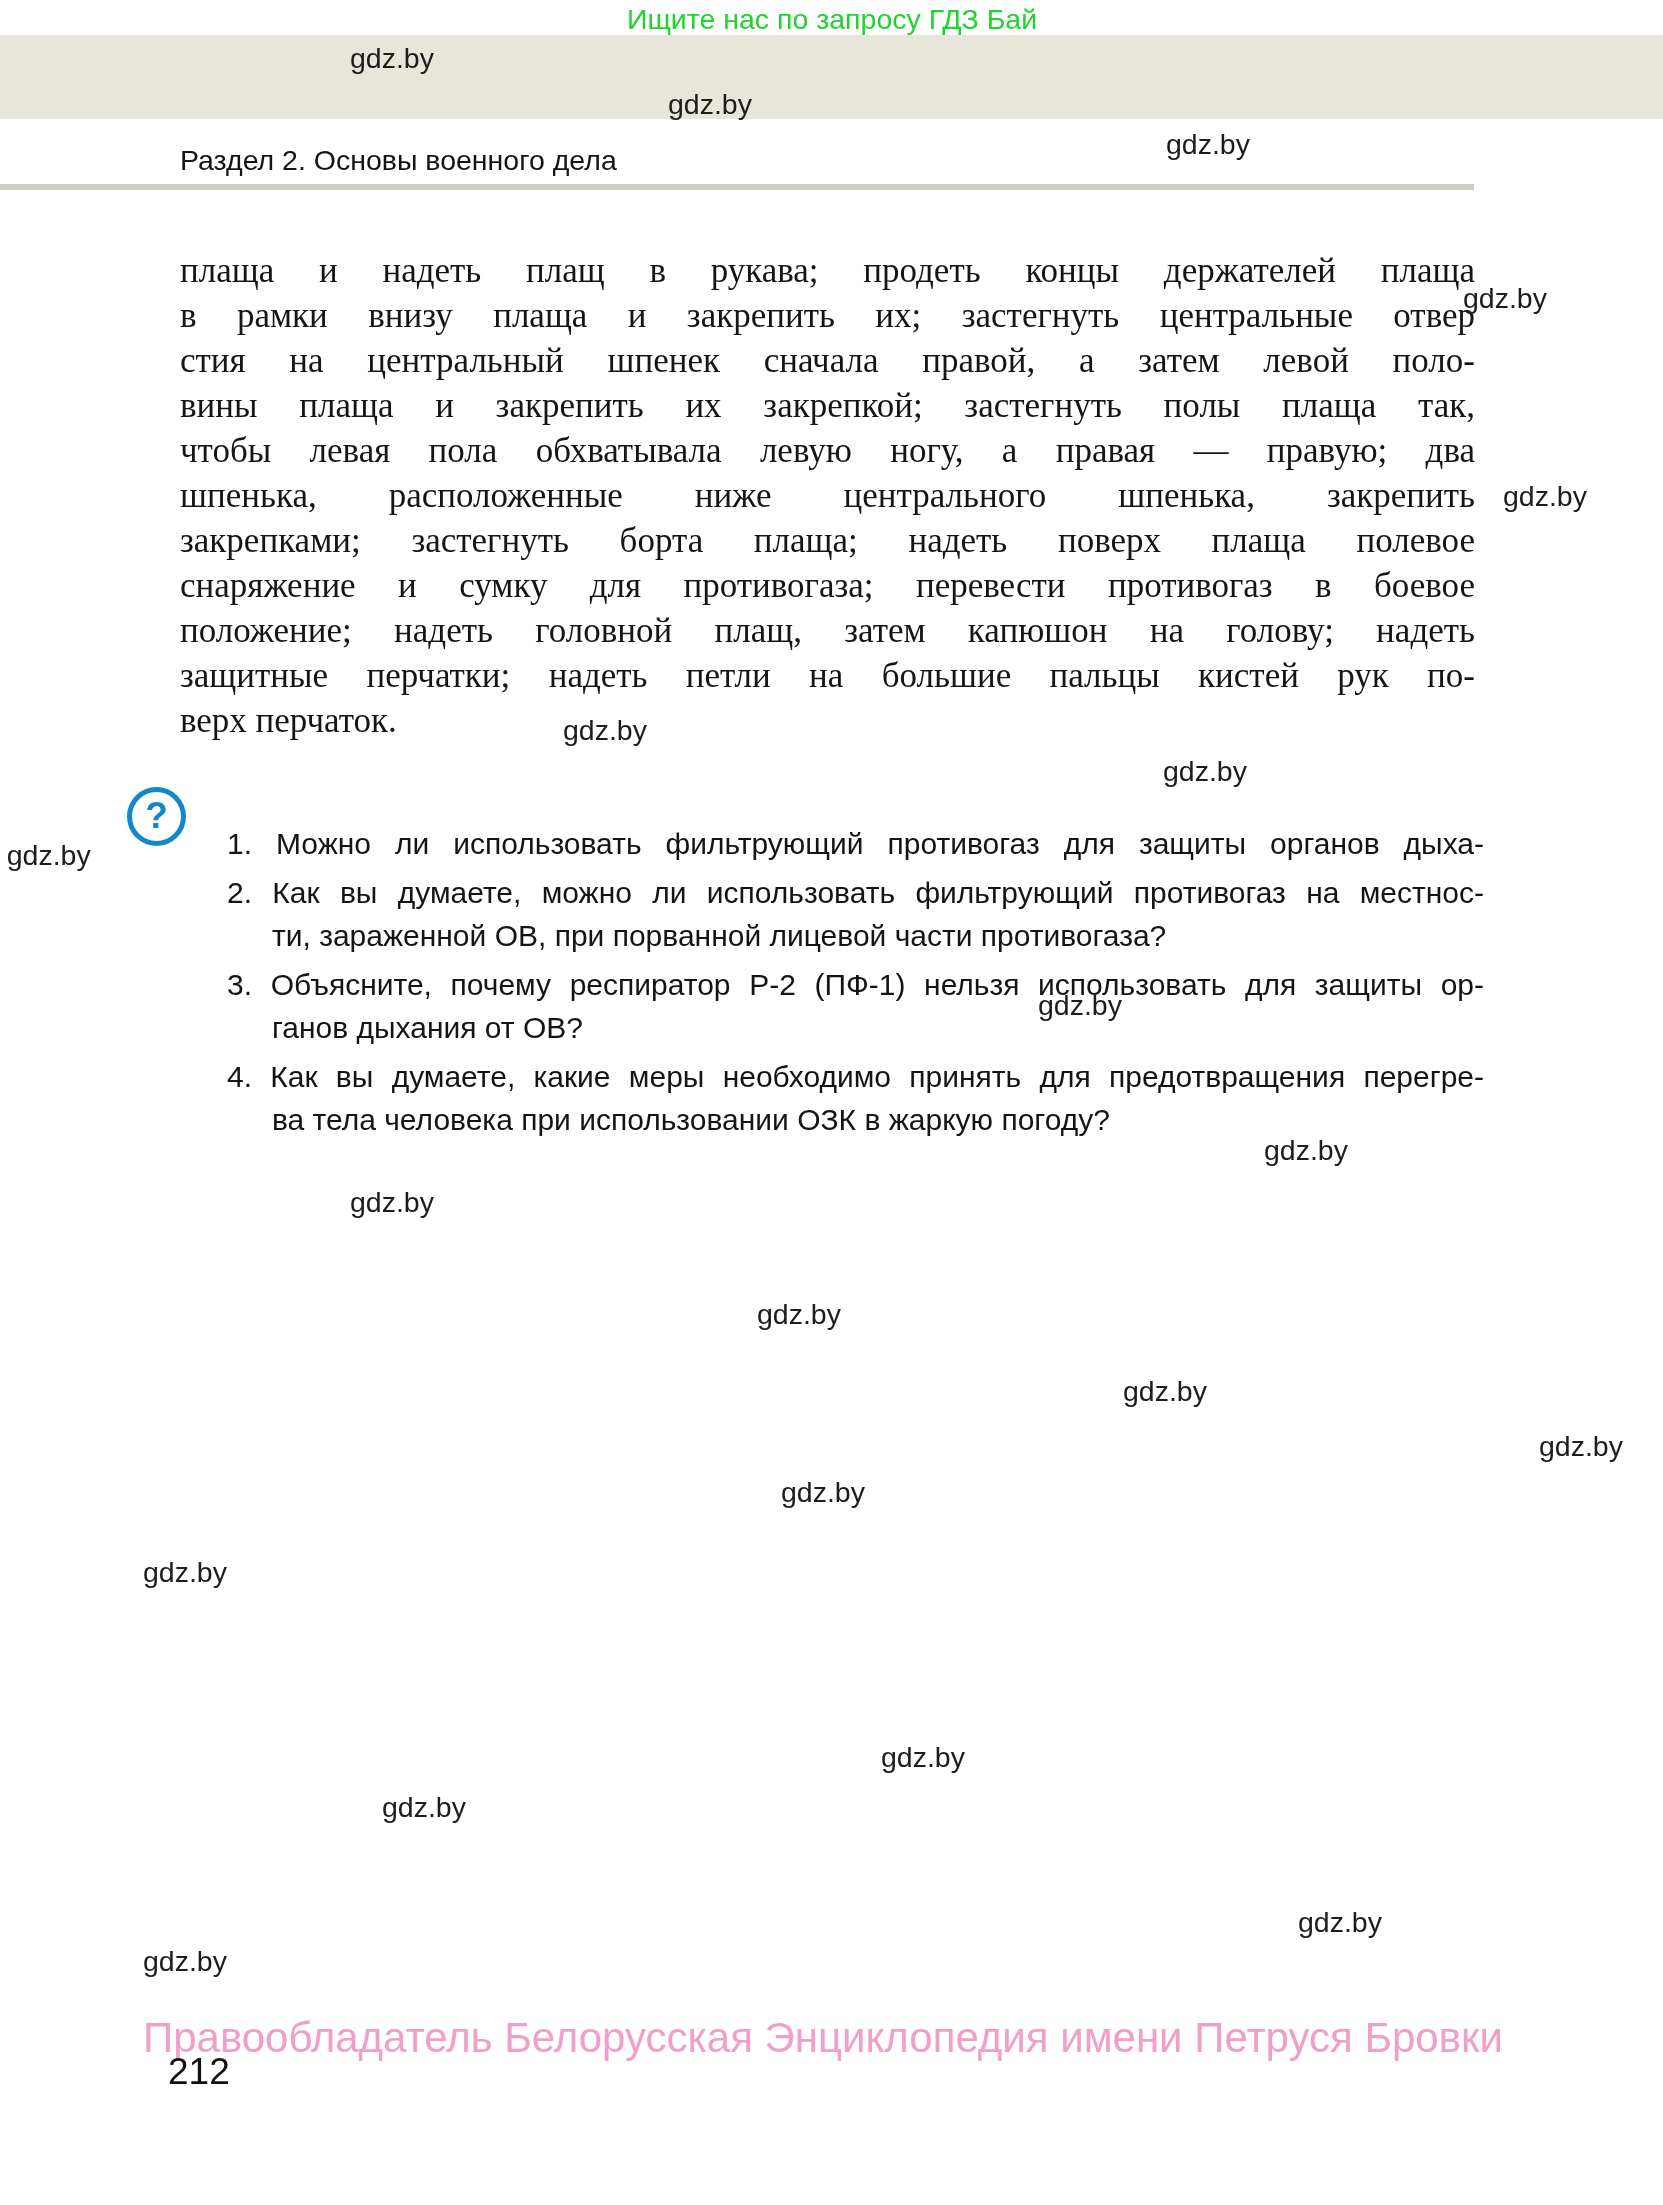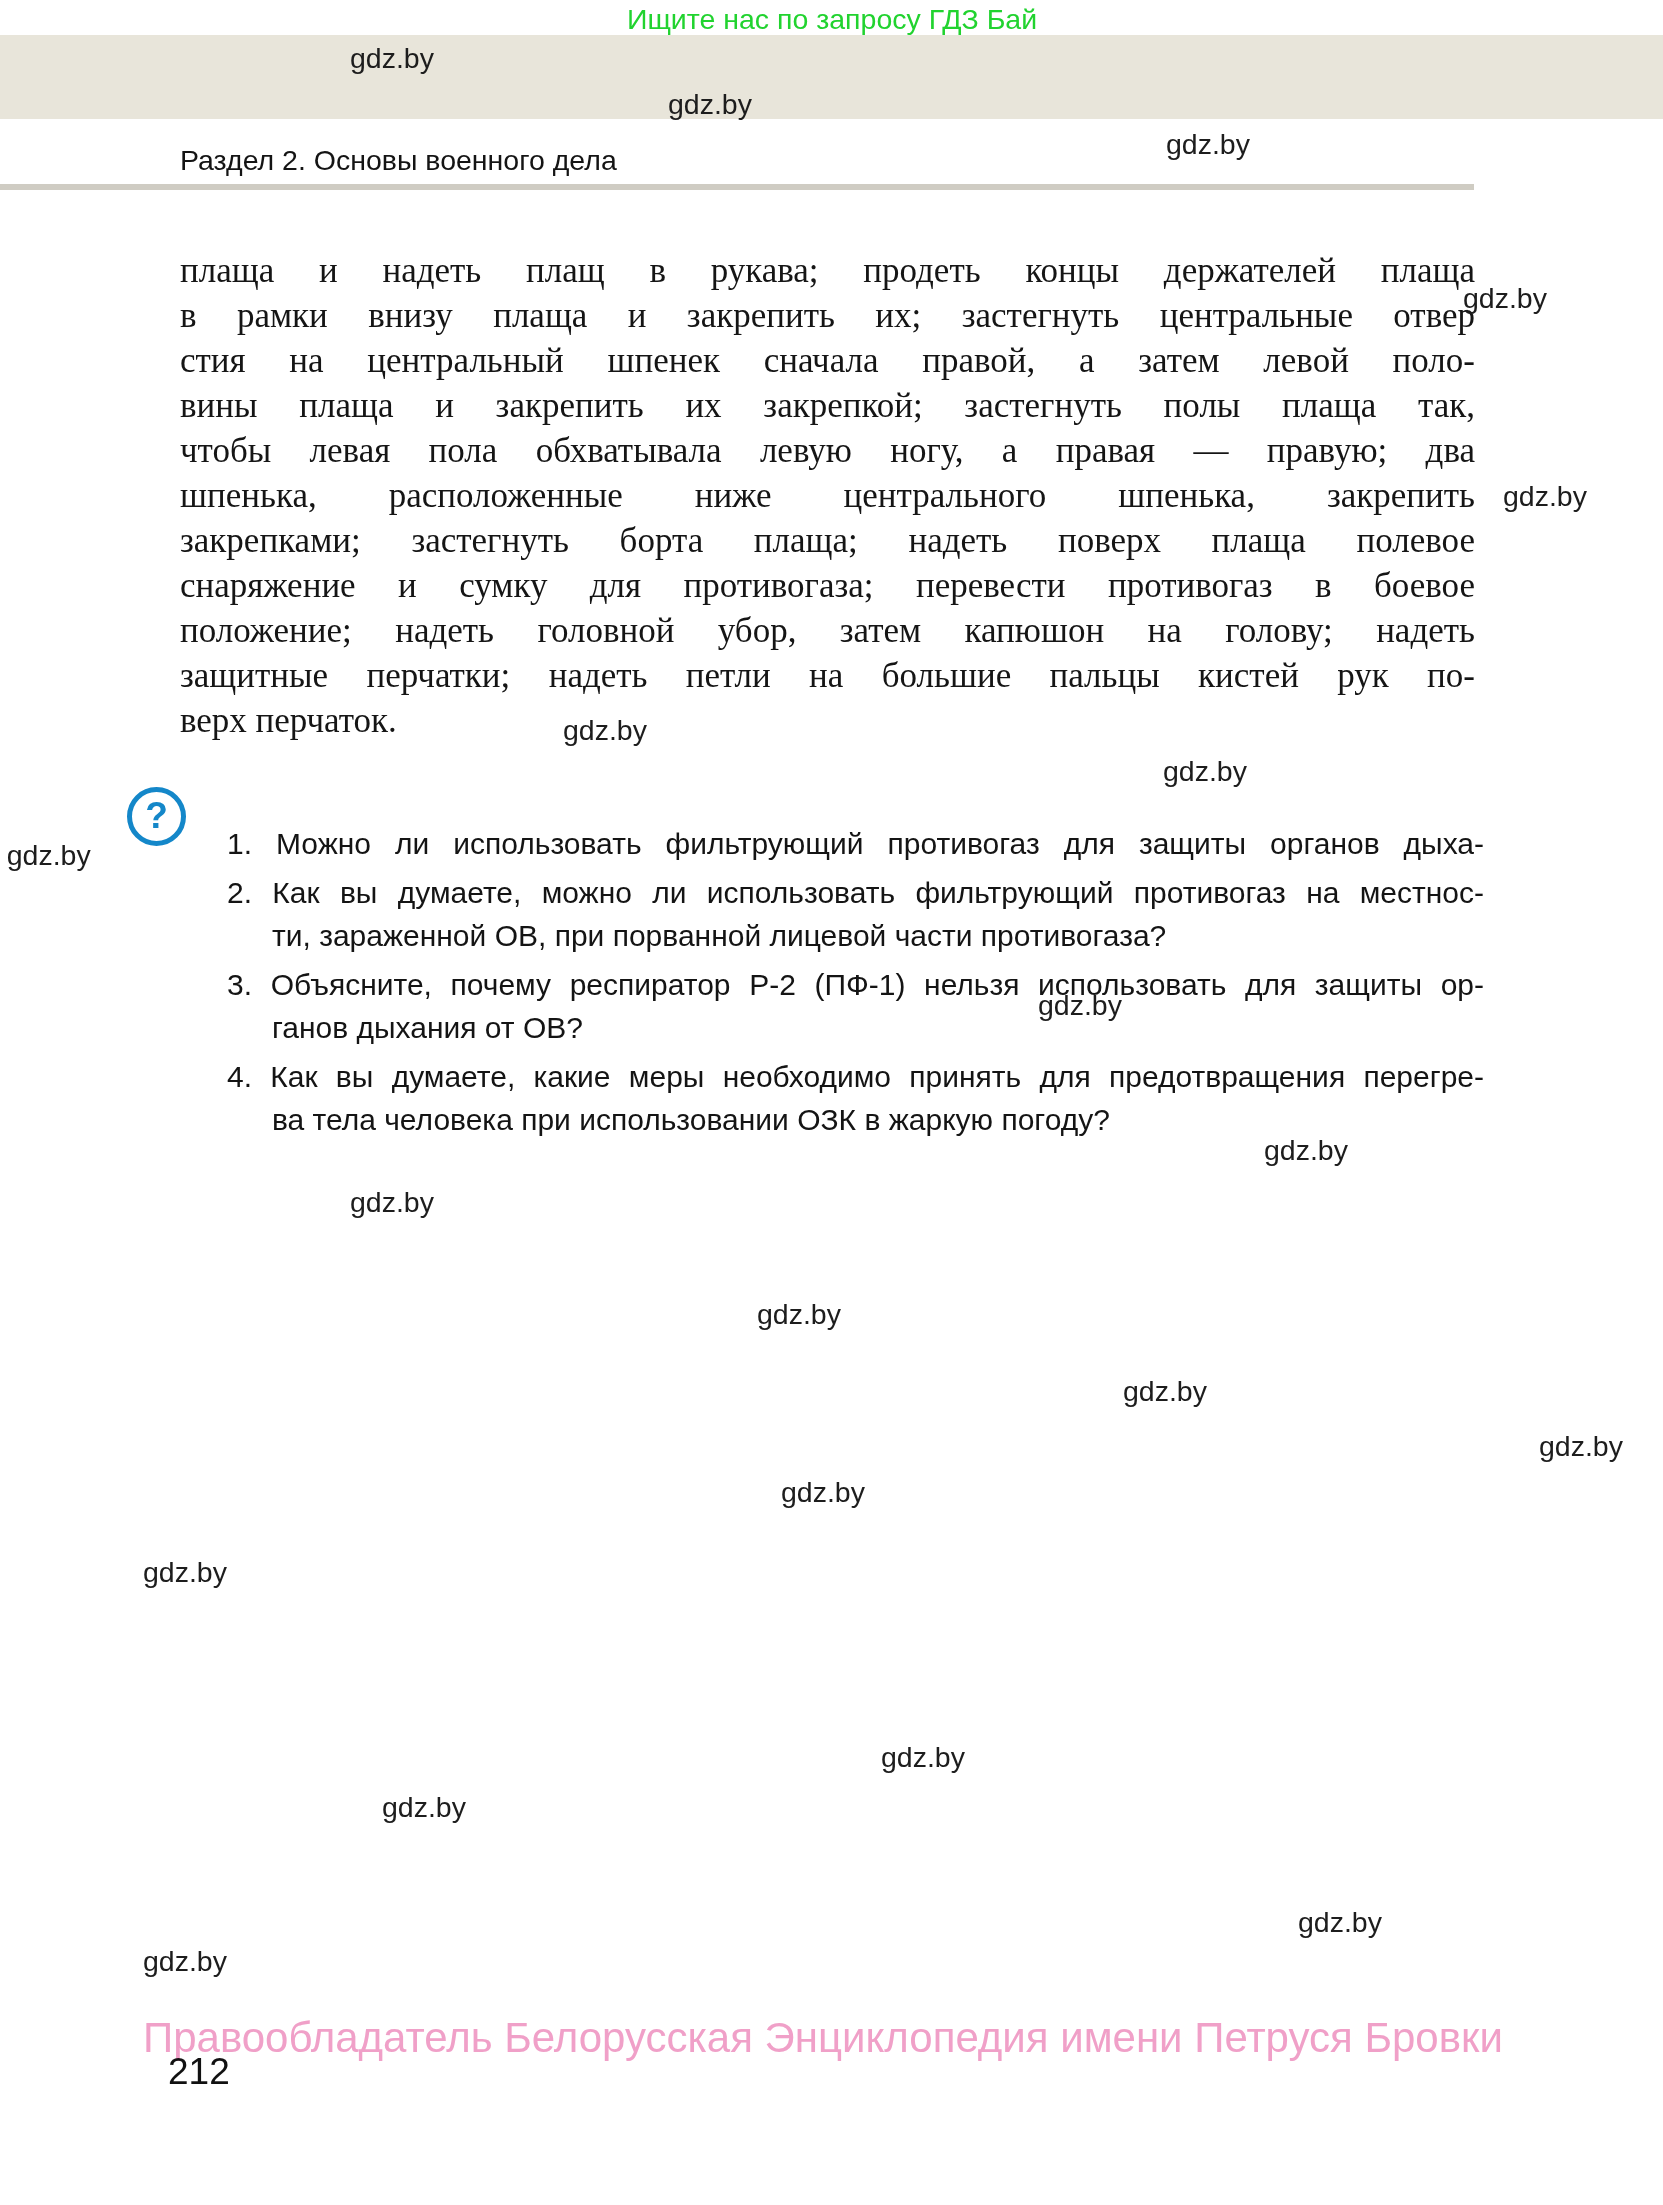--- a/index.html
+++ b/index.html
@@ -140,21 +140,21 @@
 
   <div class="abs body-text">
     <div class="body-line">плаща и надеть плащ в рукава; продеть концы держателей плаща</div>
     <div class="body-line">в рамки внизу плаща и закрепить их; застегнуть центральные отвер</div>
     <div class="body-line">стия на центральный шпенек сначала правой, а затем левой поло-</div>
     <div class="body-line">вины плаща и закрепить их закрепкой; застегнуть полы плаща так,</div>
     <div class="body-line">чтобы левая пола обхватывала левую ногу, а правая — правую; два</div>
     <div class="body-line">шпенька, расположенные ниже центрального шпенька, закрепить</div>
     <div class="body-line">закрепками; застегнуть борта плаща; надеть поверх плаща полевое</div>
     <div class="body-line">снаряжение и сумку для противогаза; перевести противогаз в боевое</div>
-    <div class="body-line">положение; надеть головной убор, затем капюшон на голову; надеть</div>
+    <div class="body-line">положение; надеть головной плащ, затем капюшон на голову; надеть</div>
     <div class="body-line">защитные перчатки; надеть петли на большие пальцы кистей рук по-</div>
     <div class="body-line last">верх перчаток.</div>
   </div>
 
   <div class="abs q-icon">
     <span>?</span>
   </div>
 
   <div class="abs questions">
     <div class="question">

